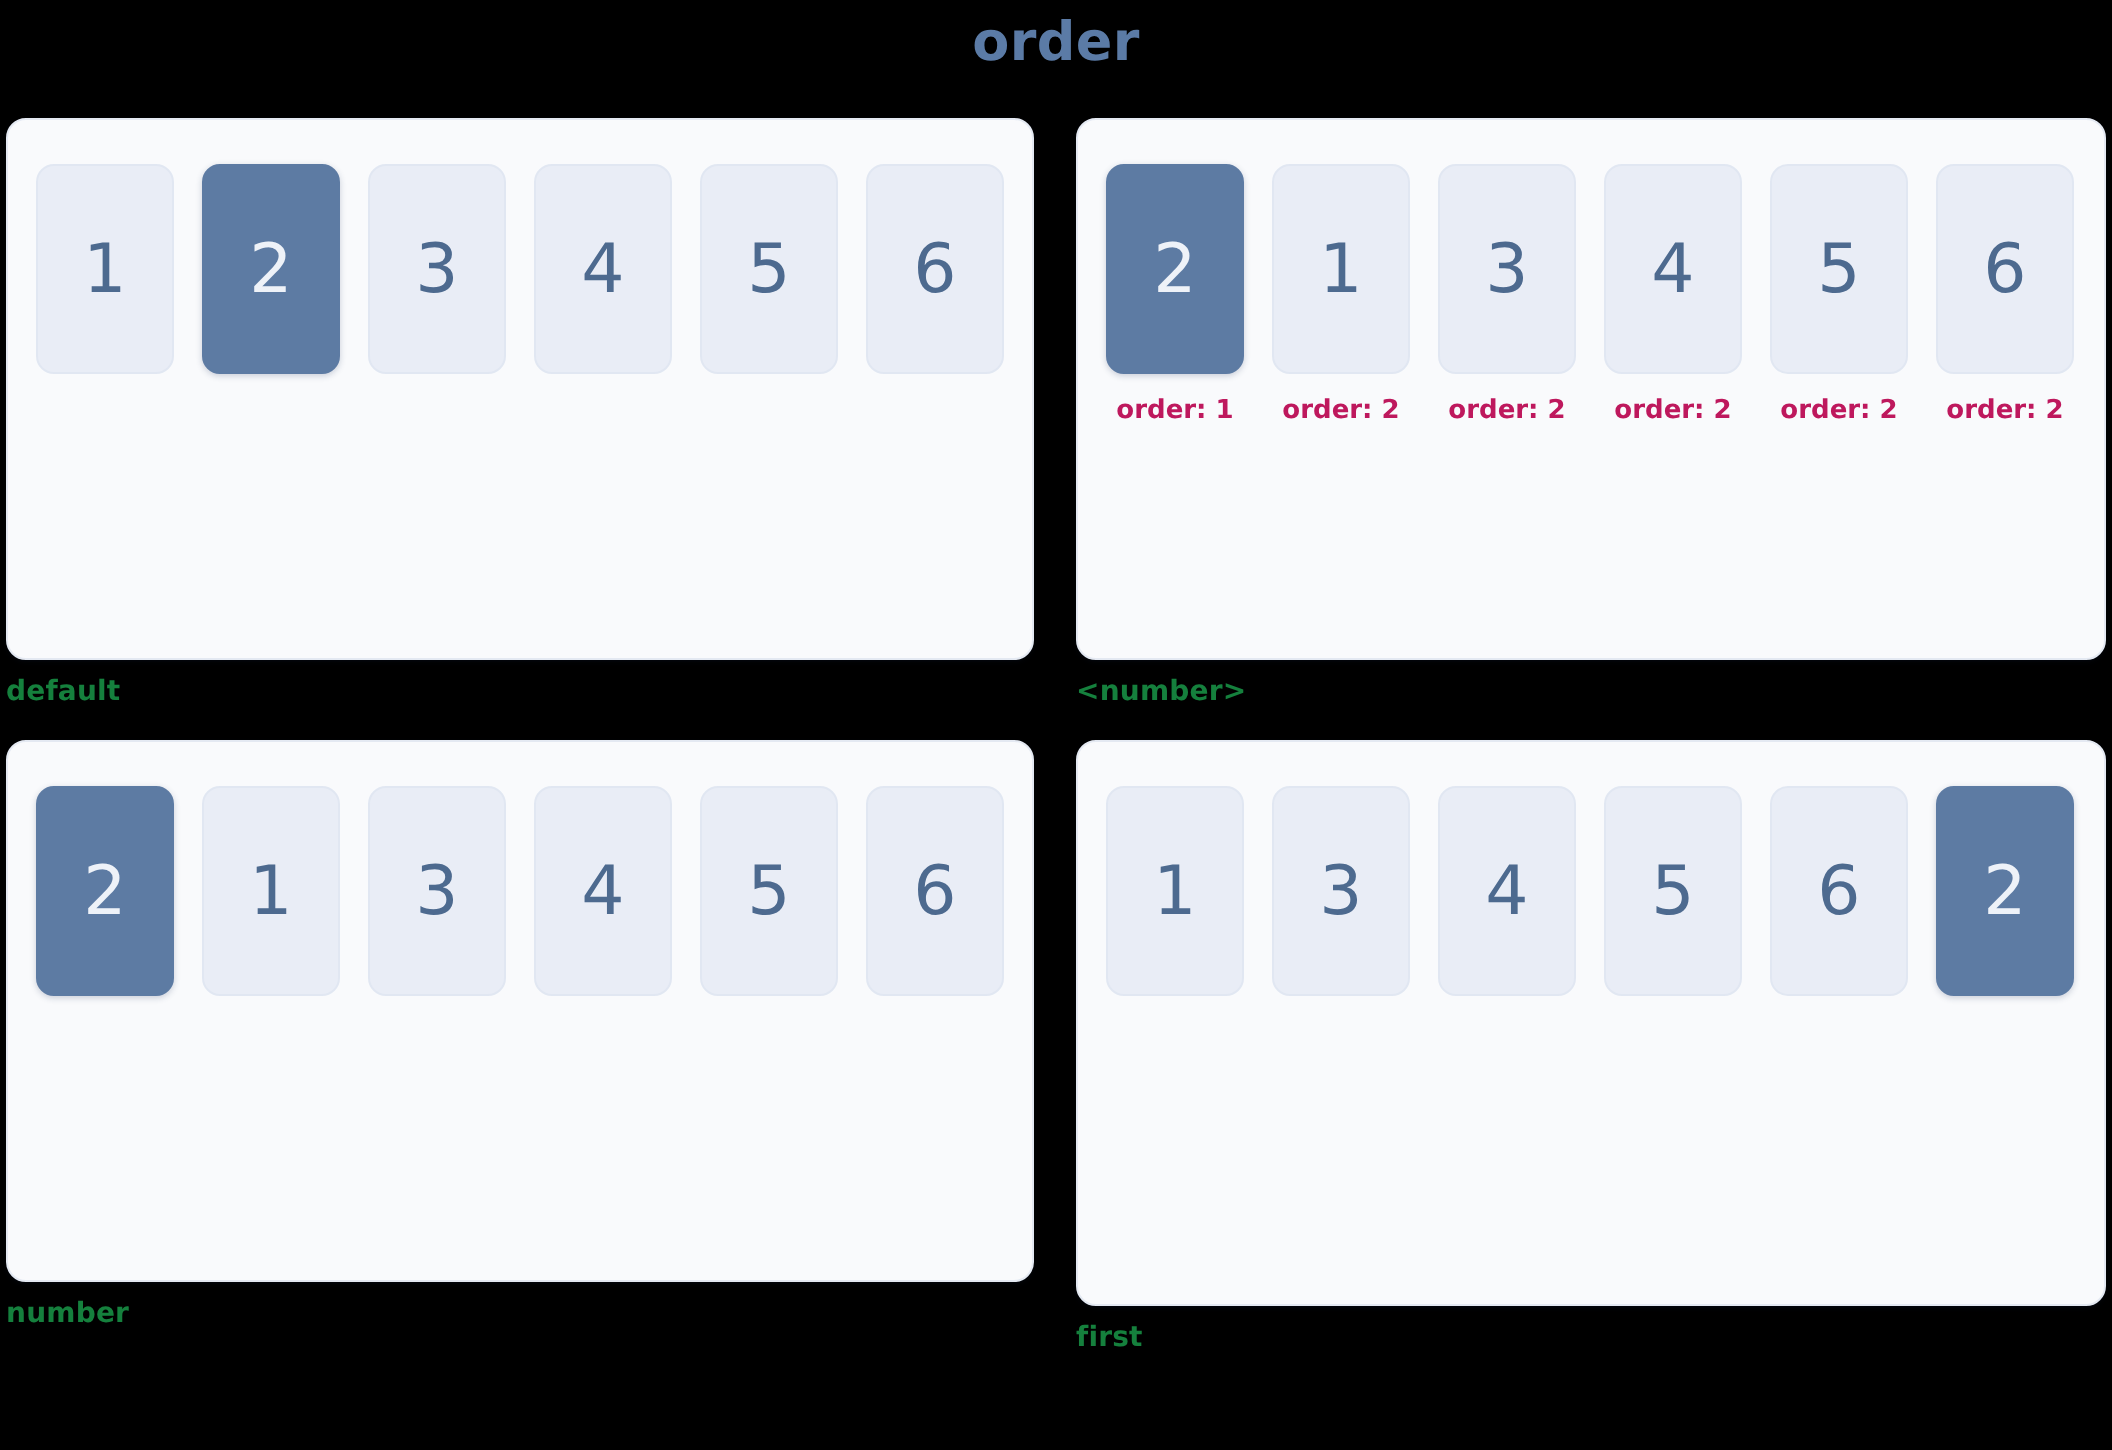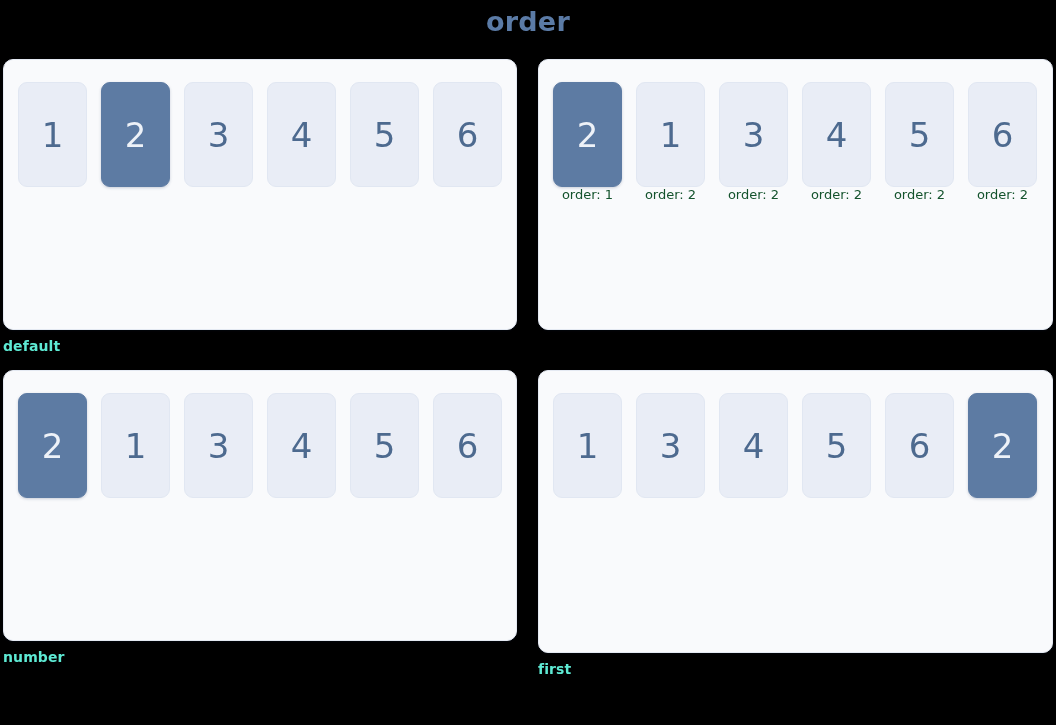--- a/index.html
+++ b/index.html
@@ -100,32 +100,33 @@
   }
 
   .item.active {
     background: #5d7ba3;
     border: 1px solid #5d7ba3;
     color: #eef2f8;
     box-shadow: 0 1px 3px rgba(30, 50, 90, 0.22);
   }
 
   .order-label {
+    margin-top: 11px;
     font-size: 13px;
-    font-weight: 400;
-    color: #14532d;
+    font-weight: 700;
+    color: #be185d;
     white-space: nowrap;
     line-height: 15px;
   }
 
   .caption {
     margin-top: 7px;
     font-size: 14px;
     font-weight: 700;
-    color: #5eead4;
+    color: #15803d;
     line-height: 18px;
     letter-spacing: 0.1px;
   }
 </style>
 </head>
 <body>
 
 <div class="page">
 
   <div class="page-title">order</div>
@@ -184,20 +185,21 @@
             <div class="item">5</div>
             <div class="order-label">order: 2</div>
           </div>
           <div class="item-wrap">
             <div class="item">6</div>
             <div class="order-label">order: 2</div>
           </div>
 
         </div>
       </div>
+      <div class="caption">&lt;number&gt;</div>
     </div>
 
     <div class="cell cell-bl">
       <div class="panel panel-h-265">
         <div class="track">
 
           <div class="item-wrap">
             <div class="item active">2</div>
           </div>
           <div class="item-wrap">

